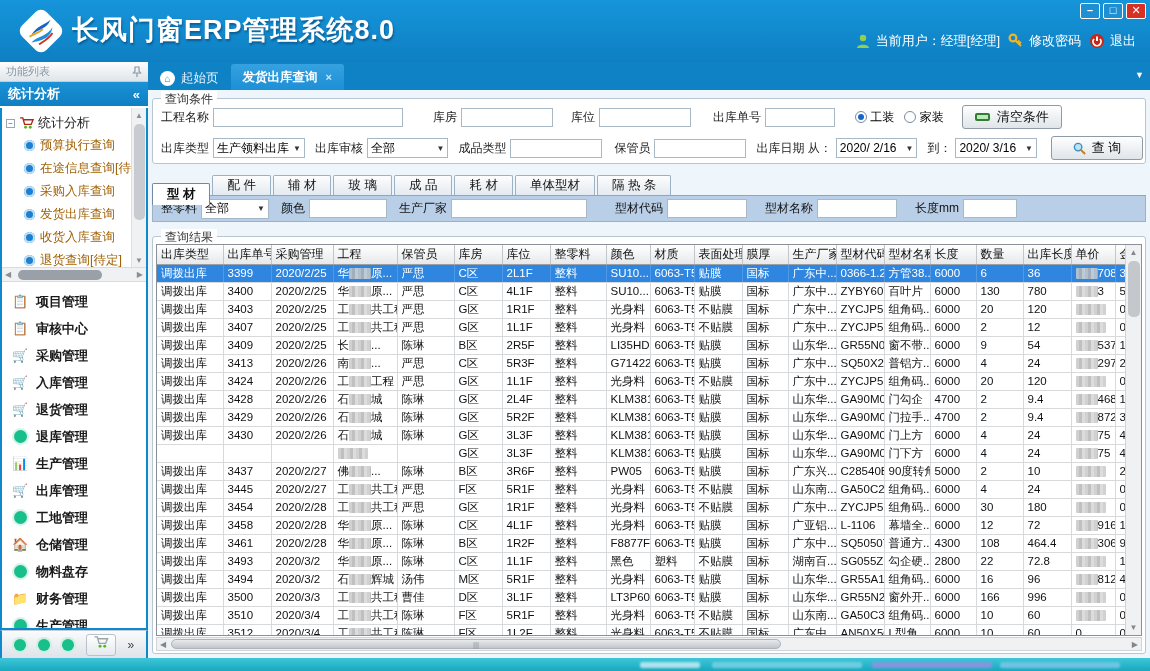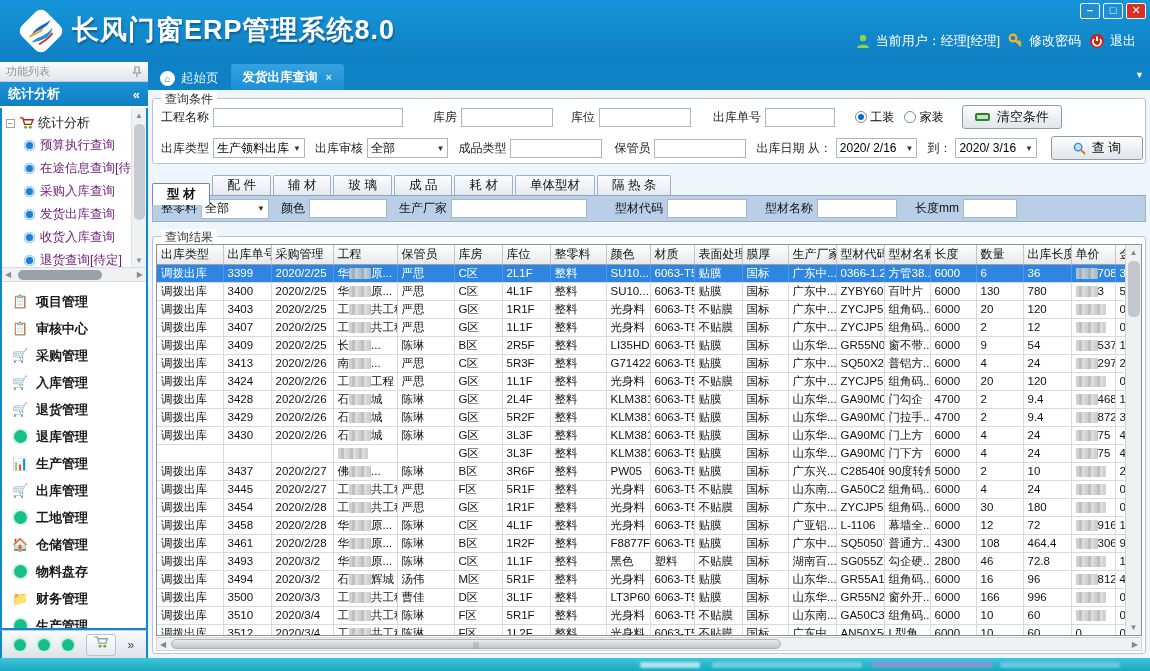--- a/index.html
+++ b/index.html
@@ -27,21 +27,21 @@
   .func-head { height:20px; background:linear-gradient(#fdfdfd,#dfe5ea); border-bottom:1px solid #c2cdd6;
     color:#8a97a3; font-size:11px; display:flex; justify-content:space-between; align-items:center; padding:0 6px;}
   .grp-head { height:24px; background:linear-gradient(#1b91d6,#0f7fc2); color:#fff; font-weight:bold;
     display:flex; justify-content:space-between; align-items:center; padding:0 8px; font-size:13px;}
   .side-body { position:absolute; top:46px; bottom:28px; left:0; right:0; border:2px solid #1088cd;
     border-top:none; background:#fff; overflow:hidden; }
   .tree-wrap { position:relative; height:160px; border-bottom:1px solid #d5dde4; overflow:hidden; }
   .tree { padding:4px 2px 0 4px; width:124px; }
   .tree-root { display:flex; align-items:center; gap:4px; font-size:13px; color:#222; padding:2px 0; white-space:nowrap;}
   .tree-item { display:flex; align-items:center; gap:5px; padding:3px 0 3px 18px; font-size:12.5px;
-    color:#701a75; white-space:nowrap; cursor:pointer; }
+    color:#a16207; white-space:nowrap; cursor:pointer; }
   .bluedot { width:11px; height:11px; border-radius:50%; background:#1e7fd0;
     box-shadow:inset 0 0 0 2px #bfe0f5; flex:none; }
   .expander { width:9px; height:9px; border:1px solid #9aa7b2; font-size:8px; line-height:7px; text-align:center; color:#555; background:#fff;}
   .vscroll { position:absolute; right:0; top:0; width:15px; height:160px; background:#f0f1f3; border-left:1px solid #dcdfe3;}
   .vscroll .arr { height:15px; text-align:center; font-size:8px; color:#8b8f94; line-height:15px;}
   .vscroll .thumb { position:absolute; left:2px; width:11px; border-radius:5px; background:#c8cbd0; }
   .hscroll { height:14px; background:#f0f1f3; border-bottom:1px solid #d5dde4; position:relative; }
   .hscroll .arr{ position:absolute; top:0; font-size:8px; color:#8b8f94; line-height:14px;}
   .hscroll .thumb{ position:absolute; top:2px; height:10px; border-radius:5px; background:#9aa0a8;}
   .menu { padding:6px 0 0 0; }
@@ -784,21 +784,21 @@
                 <td>1L1F</td>
                 <td>整料</td>
                 <td>黑色</td>
                 <td>塑料</td>
                 <td>不贴膜</td>
                 <td>国标</td>
                 <td>湖南百...</td>
                 <td>SG055Z</td>
                 <td>勾企硬...</td>
                 <td>2800</td>
-                <td>46</td>
+                <td>22</td>
                 <td>72.8</td>
                 <td><span class="blurbox" style="width: 30px;"></span></td>
                 <td>182</td>
               </tr>
               <tr>
                 <td>调拨出库</td>
                 <td>3494</td>
                 <td>2020/3/2</td>
                 <td>石<span class="blurbox" style="width: 22px;"></span>辉城</td>
                 <td>汤伟</td>

